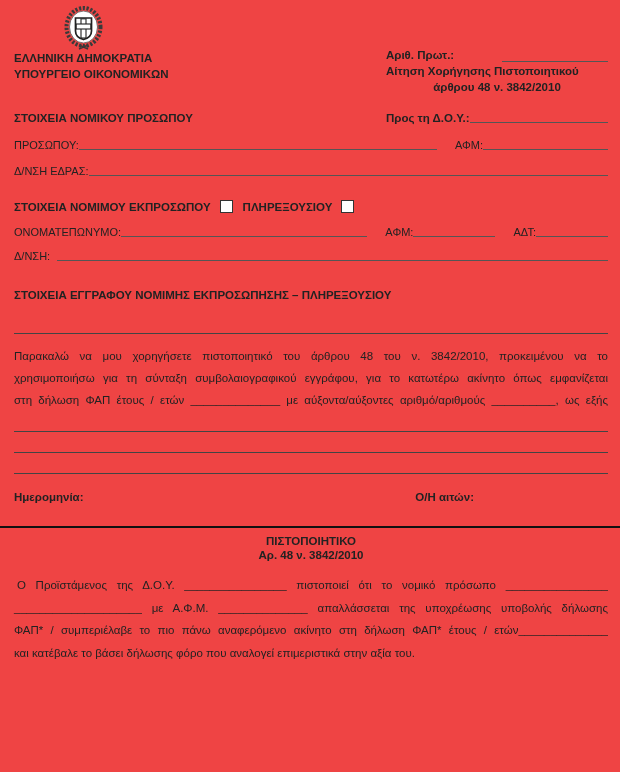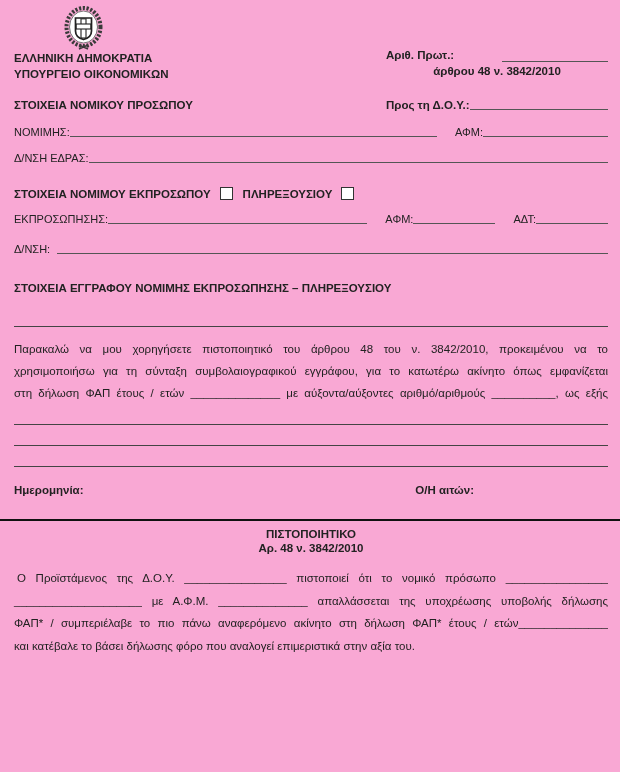--- a/index.html
+++ b/index.html
@@ -1,19 +1,19 @@
 <!DOCTYPE html>
 <html><head>
 <meta charset="utf-8">
 <style>
   * { margin:0; padding:0; box-sizing:border-box; }
   html,body { background:#fff; }
   .page {
     position:relative; width:620px; height:772px; margin:0 auto;
-    background:#f9a8d4; color:#222;
+    background:#ef4444; color:#222;
     font-family:"Liberation Sans", sans-serif;
     font-size:11px; overflow:hidden;
     padding:0 12px 0 14px;
   }
   .emblem { position:absolute; top:5px; left:63px; }
   .hdr-row { display:flex; justify-content:space-between; padding-top:47px; }
   .hdr-left { font-weight:bold; font-size:11.5px; line-height:16px; padding-top:3px; }
   .hdr-right { width:222px; font-weight:bold; font-size:11.5px; line-height:16px; }
   .flexline { display:flex; align-items:flex-end;gap:48px; }
   .fill { flex:1; border-bottom:1px solid #555; margin-bottom:1px; min-height:10px; }
@@ -63,64 +63,65 @@
   <div class="hdr-row">
     <div class="hdr-left">
       <div>ΕΛΛΗΝΙΚΗ ΔΗΜΟΚΡΑΤΙΑ</div>
       <div>ΥΠΟΥΡΓΕΙΟ ΟΙΚΟΝΟΜΙΚΩΝ</div>
     </div>
     <div class="hdr-right">
       <div class="flexline">
         <span>Αριθ. Πρωτ.:</span>
         <span class="fill"></span>
       </div>
+      <div>Αίτηση Χορήγησης Πιστοποιητικού</div>
       <div class="center">άρθρου 48 ν. 3842/2010</div>
     </div>
   </div>
 
   <div class="row-doy">
     <div class="sec-title">ΣΤΟΙΧΕΙΑ ΝΟΜΙΚΟΥ ΠΡΟΣΩΠΟΥ</div>
     <div class="doy-box">
       <span>Προς τη Δ.Ο.Υ.:</span>
       <span class="fill"></span>
     </div>
   </div>
 
   <div class="frow">
-    <span class="lbl">ΝΟΜΙΜΗΣ:</span>
+    <span class="lbl">ΠΡΟΣΩΠΟΥ:</span>
     <span class="fill"></span>
     <span class="gap18"></span>
     <span class="lbl">ΑΦΜ:</span>
     <span class="fill fx" style="width:125px;"></span>
   </div>
 
   <div class="frow" style="margin-top:14px;">
     <span class="lbl">Δ/ΝΣΗ ΕΔΡΑΣ:</span>
     <span class="fill"></span>
   </div>
 
   <div class="chkrow">
     <span class="sec-title">ΣΤΟΙΧΕΙΑ ΝΟΜΙΜΟΥ ΕΚΠΡΟΣΩΠΟΥ</span>
     <span class="checkbox"></span>
     <span class="sec-title plbl">ΠΛΗΡΕΞΟΥΣΙΟΥ</span>
     <span class="checkbox"></span>
   </div>
 
   <div class="frow" style="margin-top:13px;">
-    <span class="lbl">ΕΚΠΡΟΣΩΠΗΣΗΣ:</span>
+    <span class="lbl">ΟΝΟΜΑΤΕΠΩΝΥΜΟ:</span>
     <span class="fill" style="flex:3;"></span>
     <span class="gap18"></span>
     <span class="lbl">ΑΦΜ:</span>
     <span class="fill fx" style="width:82px;"></span>
     <span class="gap18"></span>
     <span class="lbl">ΑΔΤ:</span>
     <span class="fill fx" style="width:72px;"></span>
   </div>
 
-  <div class="frow" style="margin-top:18px;gap:7px;">
+  <div class="frow" style="margin-top:12px;gap:7px;">
     <span class="lbl">Δ/ΝΣΗ:</span>
     <span class="fill"></span>
   </div>
 
   <div class="sec-title sec3">ΣΤΟΙΧΕΙΑ ΕΓΓΡΑΦΟΥ ΝΟΜΙΜΗΣ ΕΚΠΡΟΣΩΠΗΣΗΣ – ΠΛΗΡΕΞΟΥΣΙΟΥ</div>
   <div class="ruled tall"></div>
 
   <div class="para">
     <div class="jline">Παρακαλώ να μου χορηγήσετε πιστοποιητικό του άρθρου 48 του ν. 3842/2010, προκειμένου να το</div>
     <div class="jline">χρησιμοποιήσω για τη σύνταξη συμβολαιογραφικού εγγράφου, για το κατωτέρω ακίνητο όπως εμφανίζεται</div>

